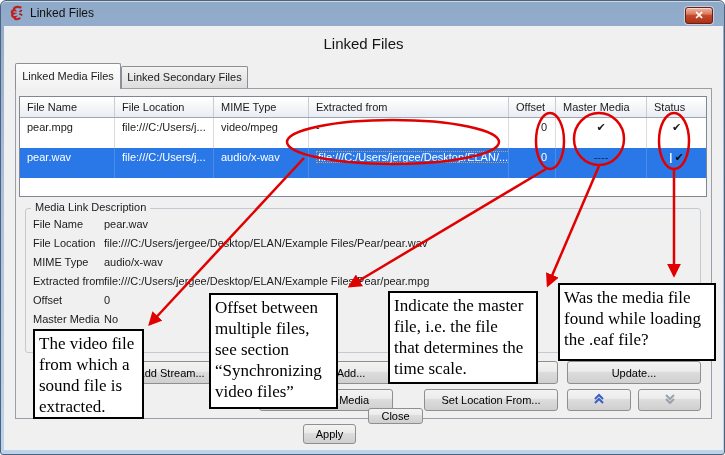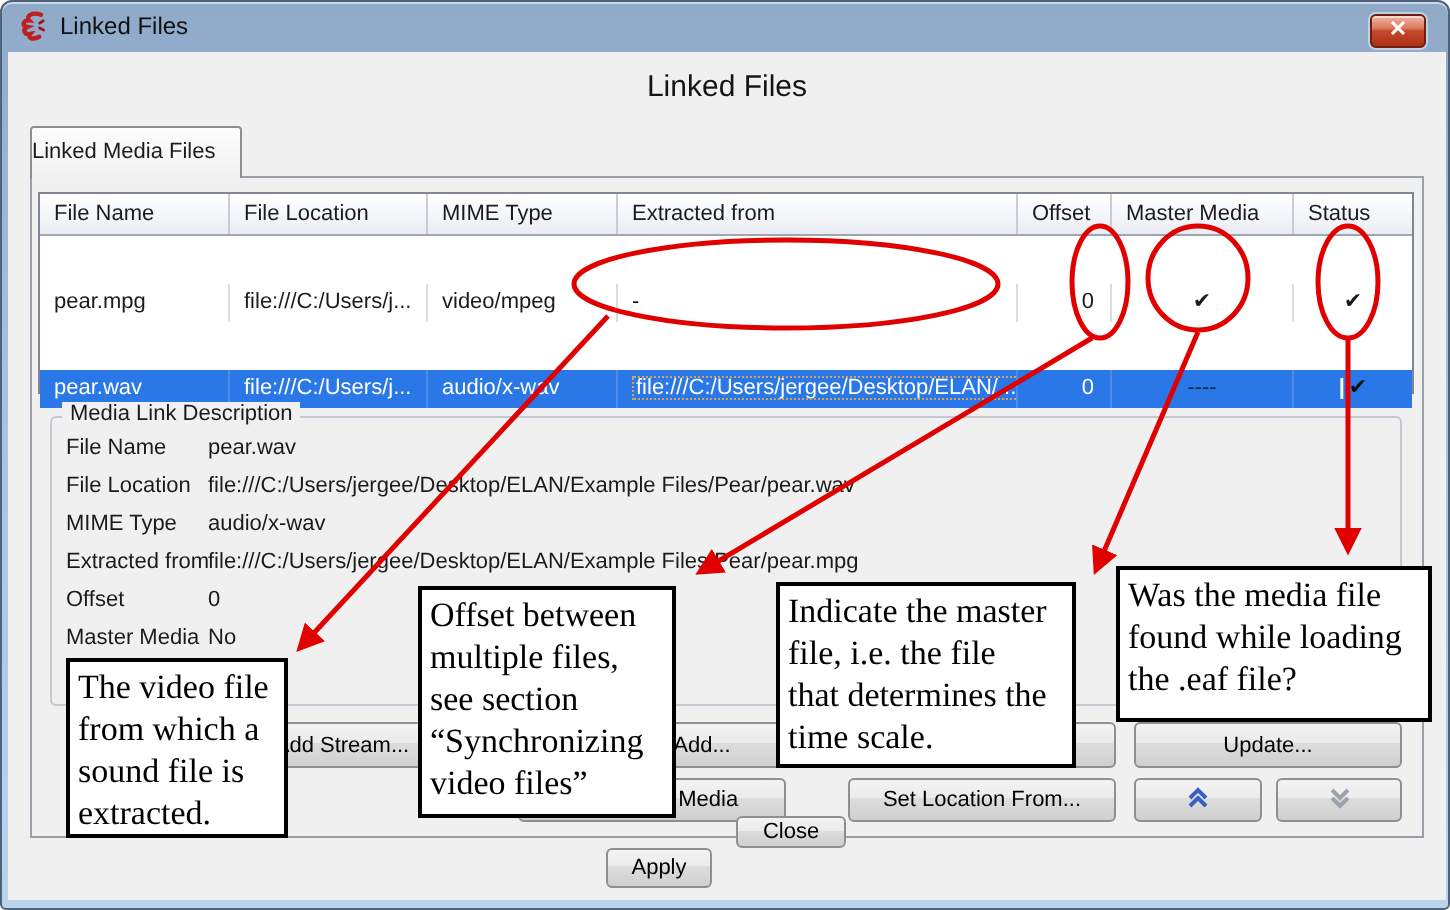--- a/index.html
+++ b/index.html
@@ -17,28 +17,28 @@
   .win-title{position:absolute;left:29px;top:5px;font-size:12px;color:#111;}
   .close-btn{
     position:absolute;left:684px;top:6px;width:28px;height:17px;
     background:linear-gradient(#f0b5a1 0%,#dd7a5f 40%,#c44a2c 50%,#ad3015 100%);
     border:1px solid #6d1f10;border-radius:3px;color:#fff;font-weight:bold;
     font-size:11px;text-align:center;line-height:15px;cursor:default;
     box-shadow:0 0 0 1px rgba(255,255,255,.45), inset 0 1px 0 rgba(255,255,255,.5);
   }
   .content{position:absolute;left:3px;top:25px;width:719px;height:424px;background:#f0f0f0;}
   .heading{position:absolute;left:3px;top:34px;width:719px;text-align:center;font-size:15px;color:#151515;}
-  .tab{position:absolute;border:1px solid #8a9096;border-bottom:none;border-radius:2px 2px 0 0;text-align:left;}
+  .tab{position:absolute;border:1px solid #8a9096;border-bottom:none;border-radius:2px 2px 0 0;text-align:center;}
   .tab.active{left:14px;top:62px;width:106px;height:26px;background:linear-gradient(#fdfdfd,#f1f1f1);line-height:24px;z-index:3;}
   .tab.inactive{left:120px;top:65px;width:127px;height:23px;background:linear-gradient(#f3f3f3,#dcdcdc);line-height:21px;z-index:1;}
   .tabpanel{position:absolute;left:14px;top:87px;width:697px;height:331px;border:1px solid #9aa0a8;background:#f0f0f0;z-index:2;}
   .table{position:absolute;left:18px;top:95px;width:688px;height:101px;border:1px solid #7f8892;background:#fff;z-index:2;}
   .thead{display:flex;height:21px;background:linear-gradient(#ffffff,#e9edf3);border-bottom:1px solid #a0a6ad;}
   .th{border-right:1px solid #c8cdd3;padding-left:7px;line-height:20px;overflow:hidden;white-space:nowrap;}
-  .trow{display:flex;height:19px;line-height:19px;margin-top:24px;}
+  .trow{display:flex;height:30px;line-height:19px;}
   .td{border-right:1px solid #dcdcdc;padding-left:7px;overflow:hidden;white-space:nowrap;}
   .c1{width:95px;} .c2{width:99px;} .c3{width:95px;} .c4{width:200px;}
   .c5{width:47px;} .c6{width:91px;} .c7{width:58px;border-right:none;flex:1;}
   .td.c5{text-align:right;padding-right:8px;padding-left:0;}
   .td.c6,.td.c7{text-align:center;padding-left:0;}
   .row-selected{background:#2a78e8;color:#fff;}
   .row-selected .td{border-right-color:#4b8ceb;}
   .row-selected .td.c6{color:#102a43;}
   .row-selected .td.c7{color:#0d0d0d;}
   .focus-cell{outline:1px dotted #d4a05a;outline-offset:-1px;padding:0 2px;}
@@ -74,20 +74,23 @@
       <span>✕</span>
     </div>
   </div>
 
   <div class="content"></div>
 
   <div class="heading">Linked Files</div>
 
   <div class="tab active">
     <span>Linked Media Files</span>
+  </div>
+  <div class="tab inactive">
+    <span>Linked Secondary Files</span>
   </div>
 
   <div class="tabpanel"></div>
 
   <div class="table">
     <div class="thead">
       <div class="th c1">File Name</div>
       <div class="th c2">File Location</div>
       <div class="th c3">MIME Type</div>
       <div class="th c4">Extracted from</div>

